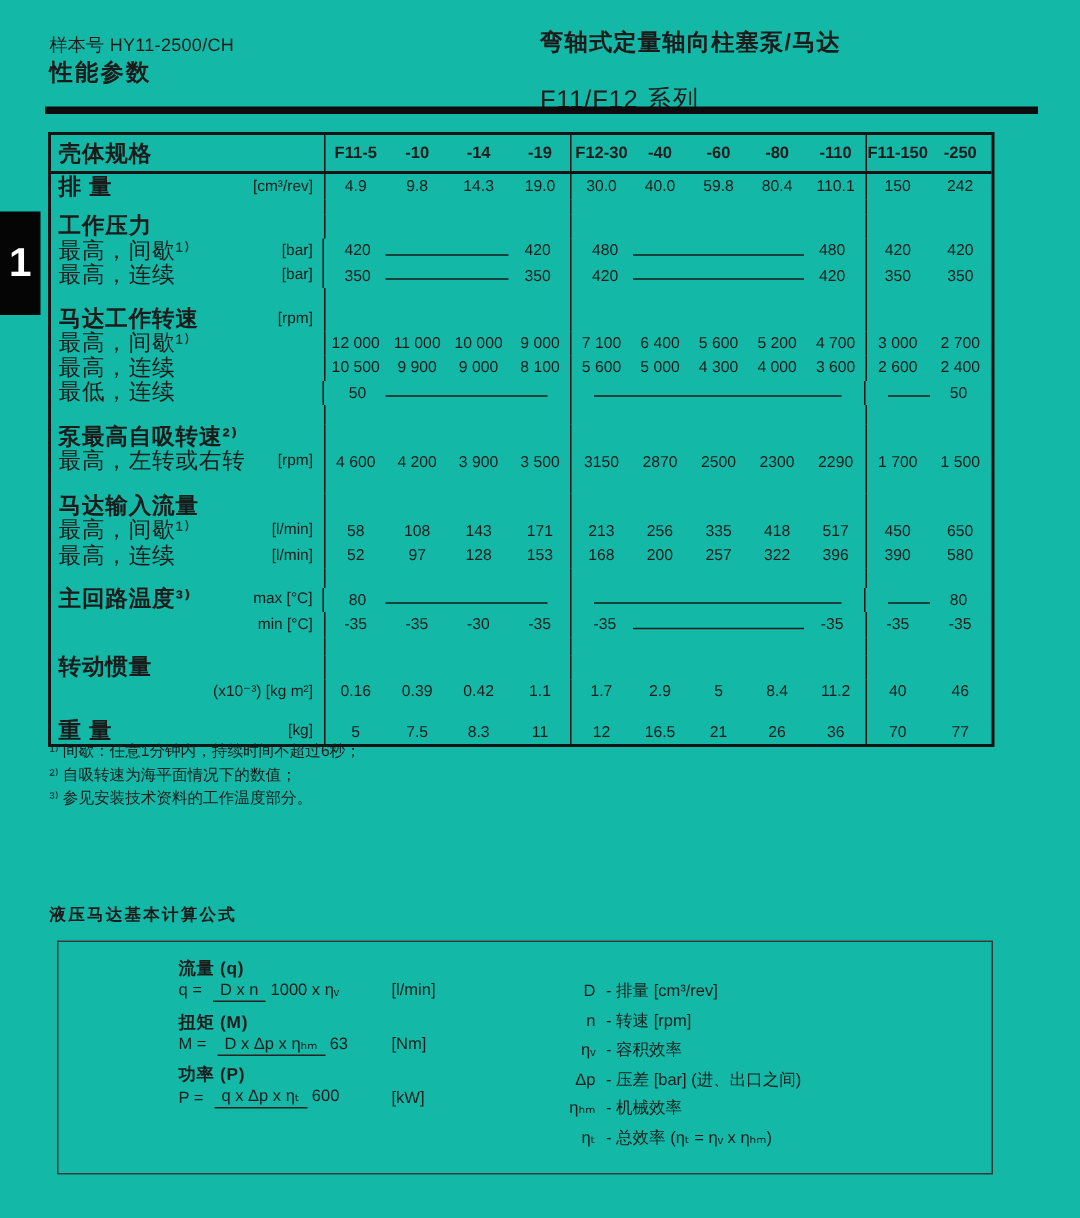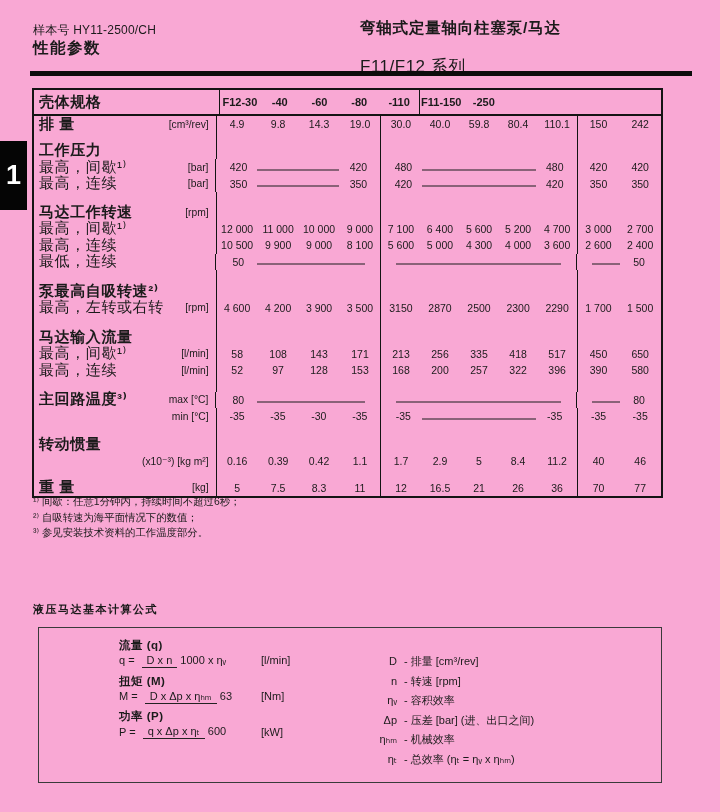--- a/index.html
+++ b/index.html
@@ -3,21 +3,21 @@
 <meta charset="utf-8">
 <style>
   html,body{margin:0;padding:0;}
   body{
     width:720px;height:812px;
     background:#e9e9e7;
     font-family:"Liberation Sans","DejaVu Sans",sans-serif;
     color:#1b1b1b;
     -webkit-font-smoothing:antialiased;
   }
-  .page{position:relative;width:720px;height:812px;background:#f9a8d4;overflow:hidden;}
+  .page{position:relative;width:720px;height:812px;background:#14b8a6;overflow:hidden;}
 
   
   .doc-number{position:absolute;left:33px;top:22px;font-size:12px;letter-spacing:.2px;}
   .page-title{position:absolute;left:33px;top:38px;font-size:15.5px;font-weight:bold;letter-spacing:1.5px;}
   .product-title{position:absolute;left:360px;top:18px;font-size:15.5px;font-weight:bold;letter-spacing:.8px;}
   .series-title{position:absolute;left:360px;top:55px;font-size:17px;font-weight:normal;letter-spacing:.5px;}
   .hrule{position:absolute;left:30px;top:71px;width:662px;height:4.5px;background:#0c0c0c;}
 
   
   .side-tab{position:absolute;left:0;top:141px;width:27px;height:69px;background:#050505;
@@ -76,20 +76,26 @@
   <div class="series-title">F11/F12 系列</div>
   <div class="hrule"></div>
 
   <div class="side-tab">1</div>
 
   <div class="spec-table">
     <div class="trow thead">
       <div class="c-label">
         <span class="lab b">壳体规格</span>
       </div>
+      <div class="c-sec f11 vals">
+          <span class="val">F11-5</span>
+          <span class="val">-10</span>
+          <span class="val">-14</span>
+          <span class="val">-19</span>
+        </div>
       <div class="c-sec f12 vals">
           <span class="val">F12-30</span>
           <span class="val">-40</span>
           <span class="val">-60</span>
           <span class="val">-80</span>
           <span class="val">-110</span>
         </div>
       <div class="c-sec f11b vals">
           <span class="val">F11-150</span>
           <span class="val">-250</span>

